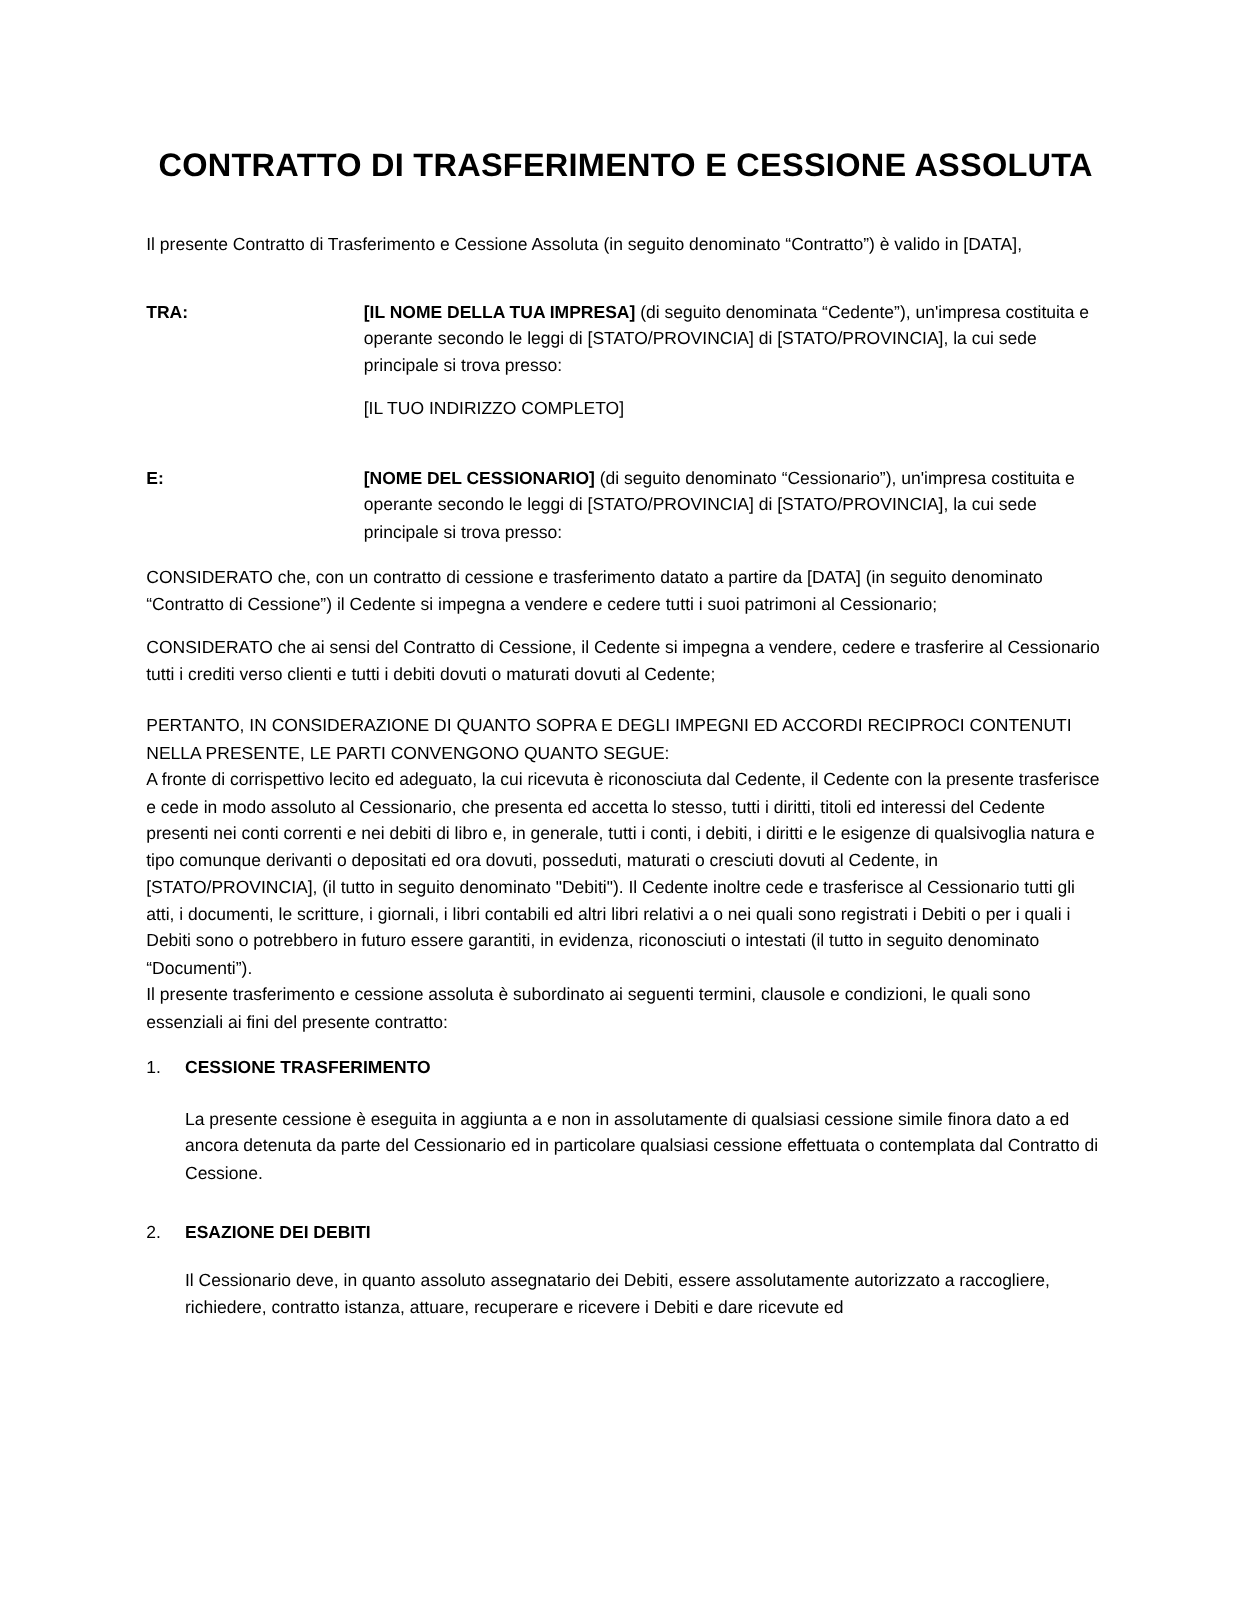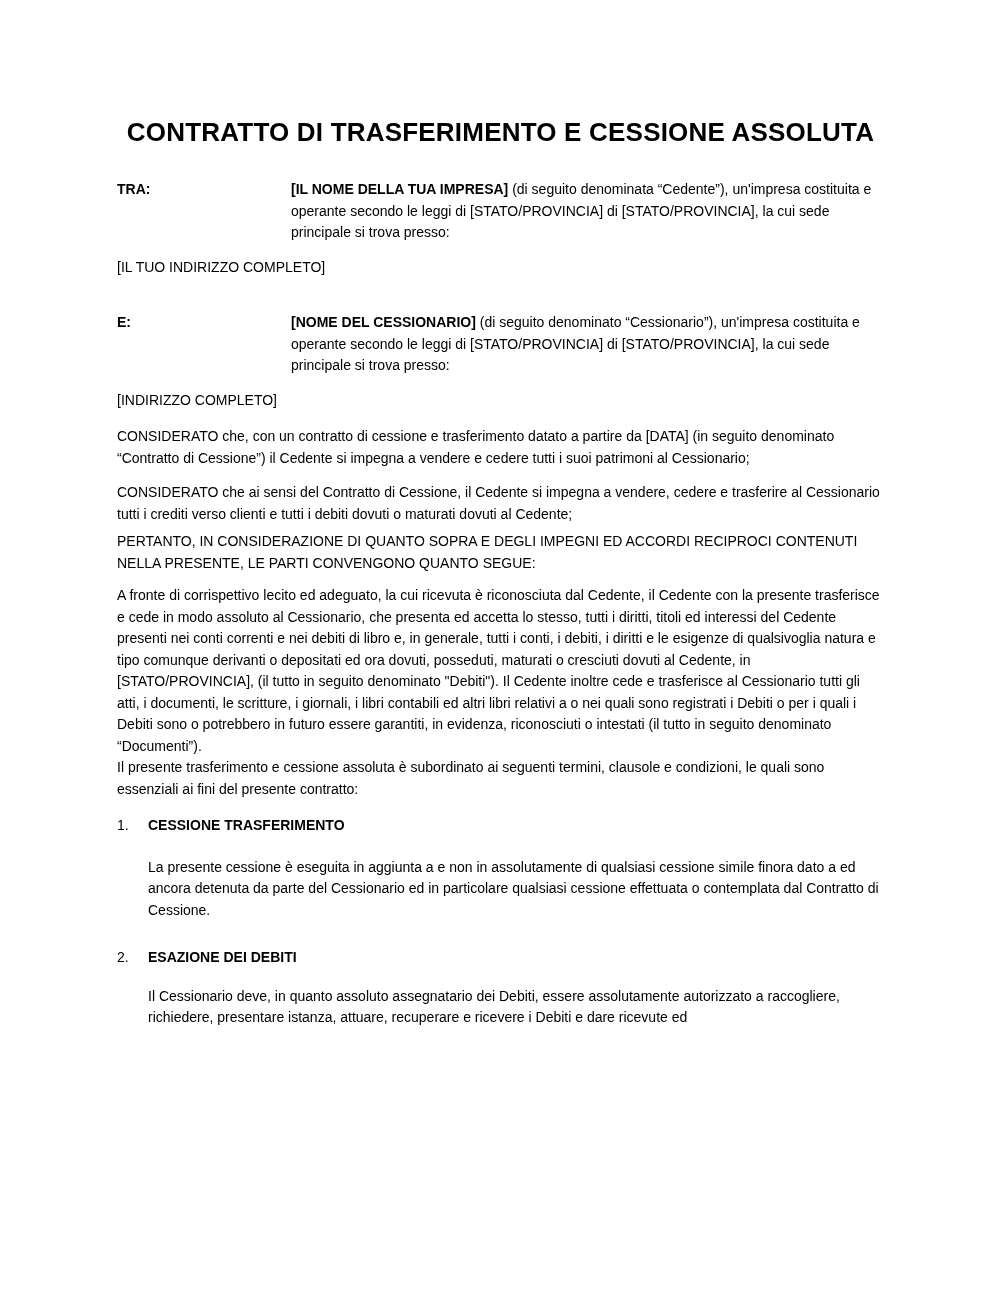--- a/index.html
+++ b/index.html
@@ -31,28 +31,28 @@
   p { margin: 0; }
   .intro        { margin-top: 38px; }
   .party-row    { display: flex; }
   .party-row .party-label {
     width: 174px;
     flex: 0 0 174px;
     font-weight: bold;
   }
   .party-row .party-content { flex: 1; }
   .party-row.tra { margin-top: 32px; }
-  .party-addr    { }
+  .party-addr    { margin-left: 174px; }
   .party-addr.tra { margin-top: 13px; }
   .party-row.e   { margin-top: 34px; }
   .party-addr.e  { margin-top: 13px; }
   .considerato-1 { margin-top: 15px; }
   .considerato-2 { margin-top: 13px; }
-  .pertanto      { margin-top: 6px; }
-  .cessione      { margin-top: 11px; }
+  .pertanto      { margin-top: 20px; }
+  .cessione      { }
   .subordinato   { }
   .section-heading { display: flex; }
   .section-heading .sec-num  { width: 31px; flex: 0 0 31px; }
   .section-heading .sec-head { font-weight: bold; flex: 1; }
   .section-1 .section-heading { margin-top: 15px; }
   .section-1 .section-body    { margin-top: 20px; margin-left: 31px; }
   .section-2 .section-heading { margin-top: 26px; }
   .section-2 .section-body    { margin-top: 17px; margin-left: 31px; }
   .page-footer {
     position: absolute;
@@ -66,34 +66,34 @@
   .serif { font-family: Liberation Mono, monospace; }
   b { font-weight: bold; }
 </style>
 </head>
 <body>
 
 <div class="page">
 
   <h1 class="doc-title">CONTRATTO DI TRASFERIMENTO E CESSIONE ASSOLUTA</h1>
 
+  <p class="intro">Il presente Contratto di Trasferimento e Cessione Assoluta (in seguito denominato “Contratto”) è valido in [DATA],</p>
 
   <div class="party-row tra">
     <div class="party-label">TRA:</div>
     <div class="party-content"><b>[IL NOME DELLA TUA IMPRESA]</b><span> (di seguito denominata “Cedente”), un'impresa costituita e operante secondo le leggi di [STATO/PROVINCIA] di [STATO/PROVINCIA], la cui sede principale si trova presso:</span></div>
   </div>
 
   <p class="party-addr tra">[IL TUO INDIRIZZO COMPLETO]</p>
 
   <div class="party-row e">
     <div class="party-label">E:</div>
     <div class="party-content"><b>[NOME DEL CESSIONARIO]</b><span> (di seguito denominato “Cessionario”), un'impresa costituita e operante secondo le leggi di [STATO/PROVINCIA] di [STATO/PROVINCIA], la cui sede principale si trova presso:</span></div>
   </div>
 
-  <p class="party-addr e">[INDIRIZZO COMPLETO]</p>
 
   <p class="considerato-1">CONSIDERATO che, con un contratto di cessione e trasferimento datato a partire da [DATA] (in seguito denominato “Contratto di Cessione”) il Cedente si impegna a vendere e cedere tutti i suoi patrimoni al Cessionario;</p>
 
   <p class="considerato-2">CONSIDERATO che ai sensi del Contratto di Cessione, il Cedente si impegna a vendere, cedere e trasferire al Cessionario tutti i crediti verso clienti e tutti i debiti dovuti o maturati dovuti al Cedente;</p>
 
   <p class="pertanto">PERTANTO, IN CONSIDERAZIONE DI QUANTO SOPRA E DEGLI IMPEGNI ED ACCORDI RECIPROCI CONTENUTI NELLA PRESENTE, LE PARTI CONVENGONO QUANTO SEGUE:</p>
 
   <p class="cessione">A fronte di corrispettivo lecito ed adeguato, la cui ricevuta è riconosciuta dal Cedente, il Cedente con la presente trasferisce e cede in modo assoluto al Cessionario, che presenta ed accetta lo stesso, tutti i diritti, titoli ed interessi del Cedente presenti nei conti correnti e nei debiti di libro e, in generale, tutti i conti, i debiti, i diritti e le esigenze di qualsivoglia natura e tipo comunque derivanti o depositati ed ora dovuti, posseduti, maturati o cresciuti dovuti al Cedente, in [STATO/PROVINCIA], (il tutto in seguito denominato "Debiti"). Il Cedente inoltre cede e trasferisce al Cessionario tutti gli atti, i documenti, le scritture, i giornali, i libri contabili ed altri libri relativi a o nei quali sono registrati i Debiti o per i quali i Debiti sono o potrebbero in futuro essere garantiti, in evidenza, riconosciuti o intestati (il tutto in seguito denominato “Documenti”).</p>
 
   <p class="subordinato">Il presente trasferimento e cessione assoluta è subordinato ai seguenti termini, clausole e condizioni, le quali sono essenziali ai fini del presente contratto:</p>
@@ -104,21 +104,21 @@
       <span class="sec-head">CESSIONE TRASFERIMENTO</span>
     </div>
     <p class="section-body">La presente cessione è eseguita in aggiunta a e non in assolutamente di qualsiasi cessione simile finora dato a ed ancora detenuta da parte del Cessionario ed in particolare qualsiasi cessione effettuata o contemplata dal Contratto di Cessione.</p>
   </div>
 
   <div class="section-2">
     <div class="section-heading">
       <span class="sec-num">2.</span>
       <span class="sec-head">ESAZIONE DEI DEBITI</span>
     </div>
-    <p class="section-body">Il Cessionario deve, in quanto assoluto assegnatario dei Debiti, essere assolutamente autorizzato a raccogliere, richiedere, presentare istanza, attuare, recuperare e ricevere i Debiti e dare ricevute ed</p>
+    <p class="section-body">Il Cessionario deve, in quanto assoluto assegnatario dei Debiti, essere assolutamente autorizzato a raccogliere, richiedere, contratto istanza, attuare, recuperare e ricevere i Debiti e dare ricevute ed</p>
   </div>
 
   <div class="page-footer">
     <span>Contratto di Trasferimento e Cessione Assoluta</span>
     <span><span>Cedente</span> <span class="serif">1 di 4</span></span>
   </div>
 
 </div>
 
 </body></html>

